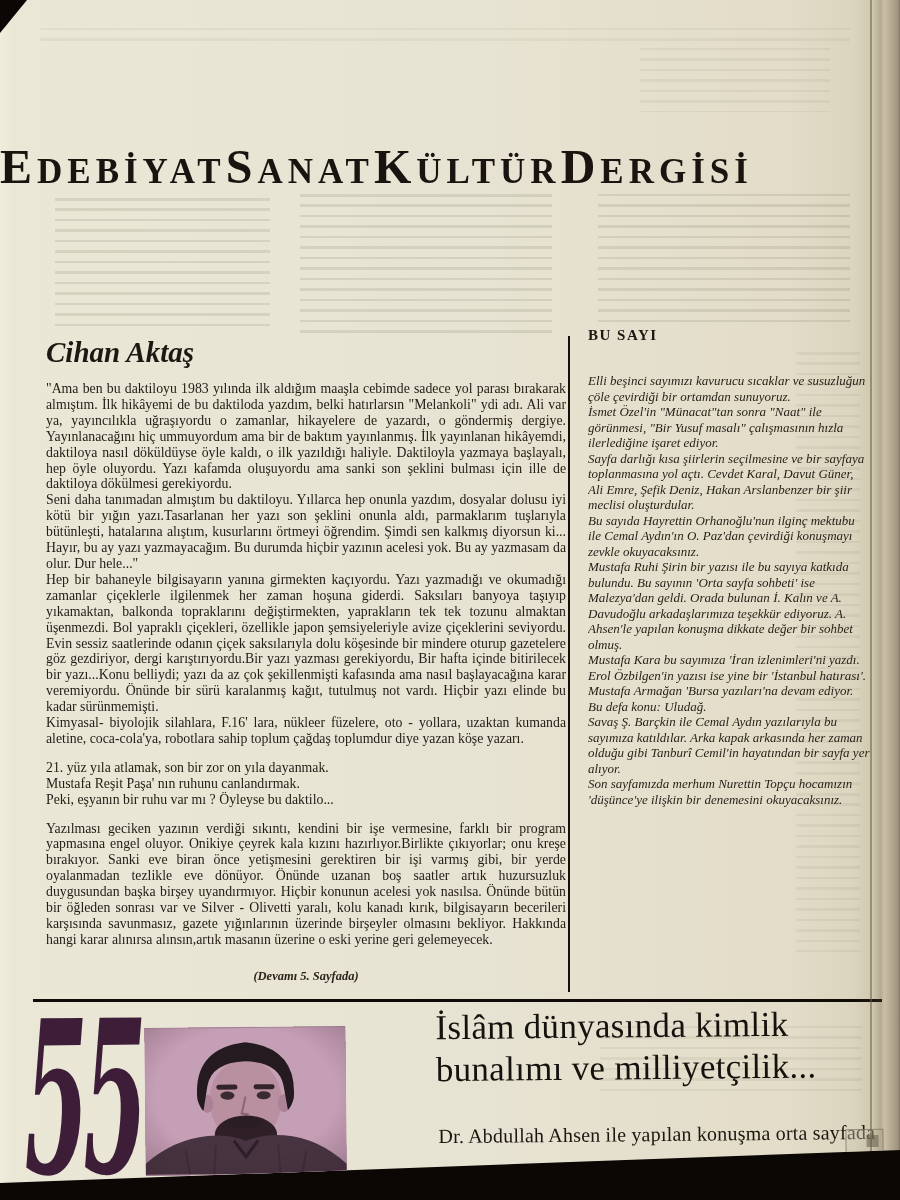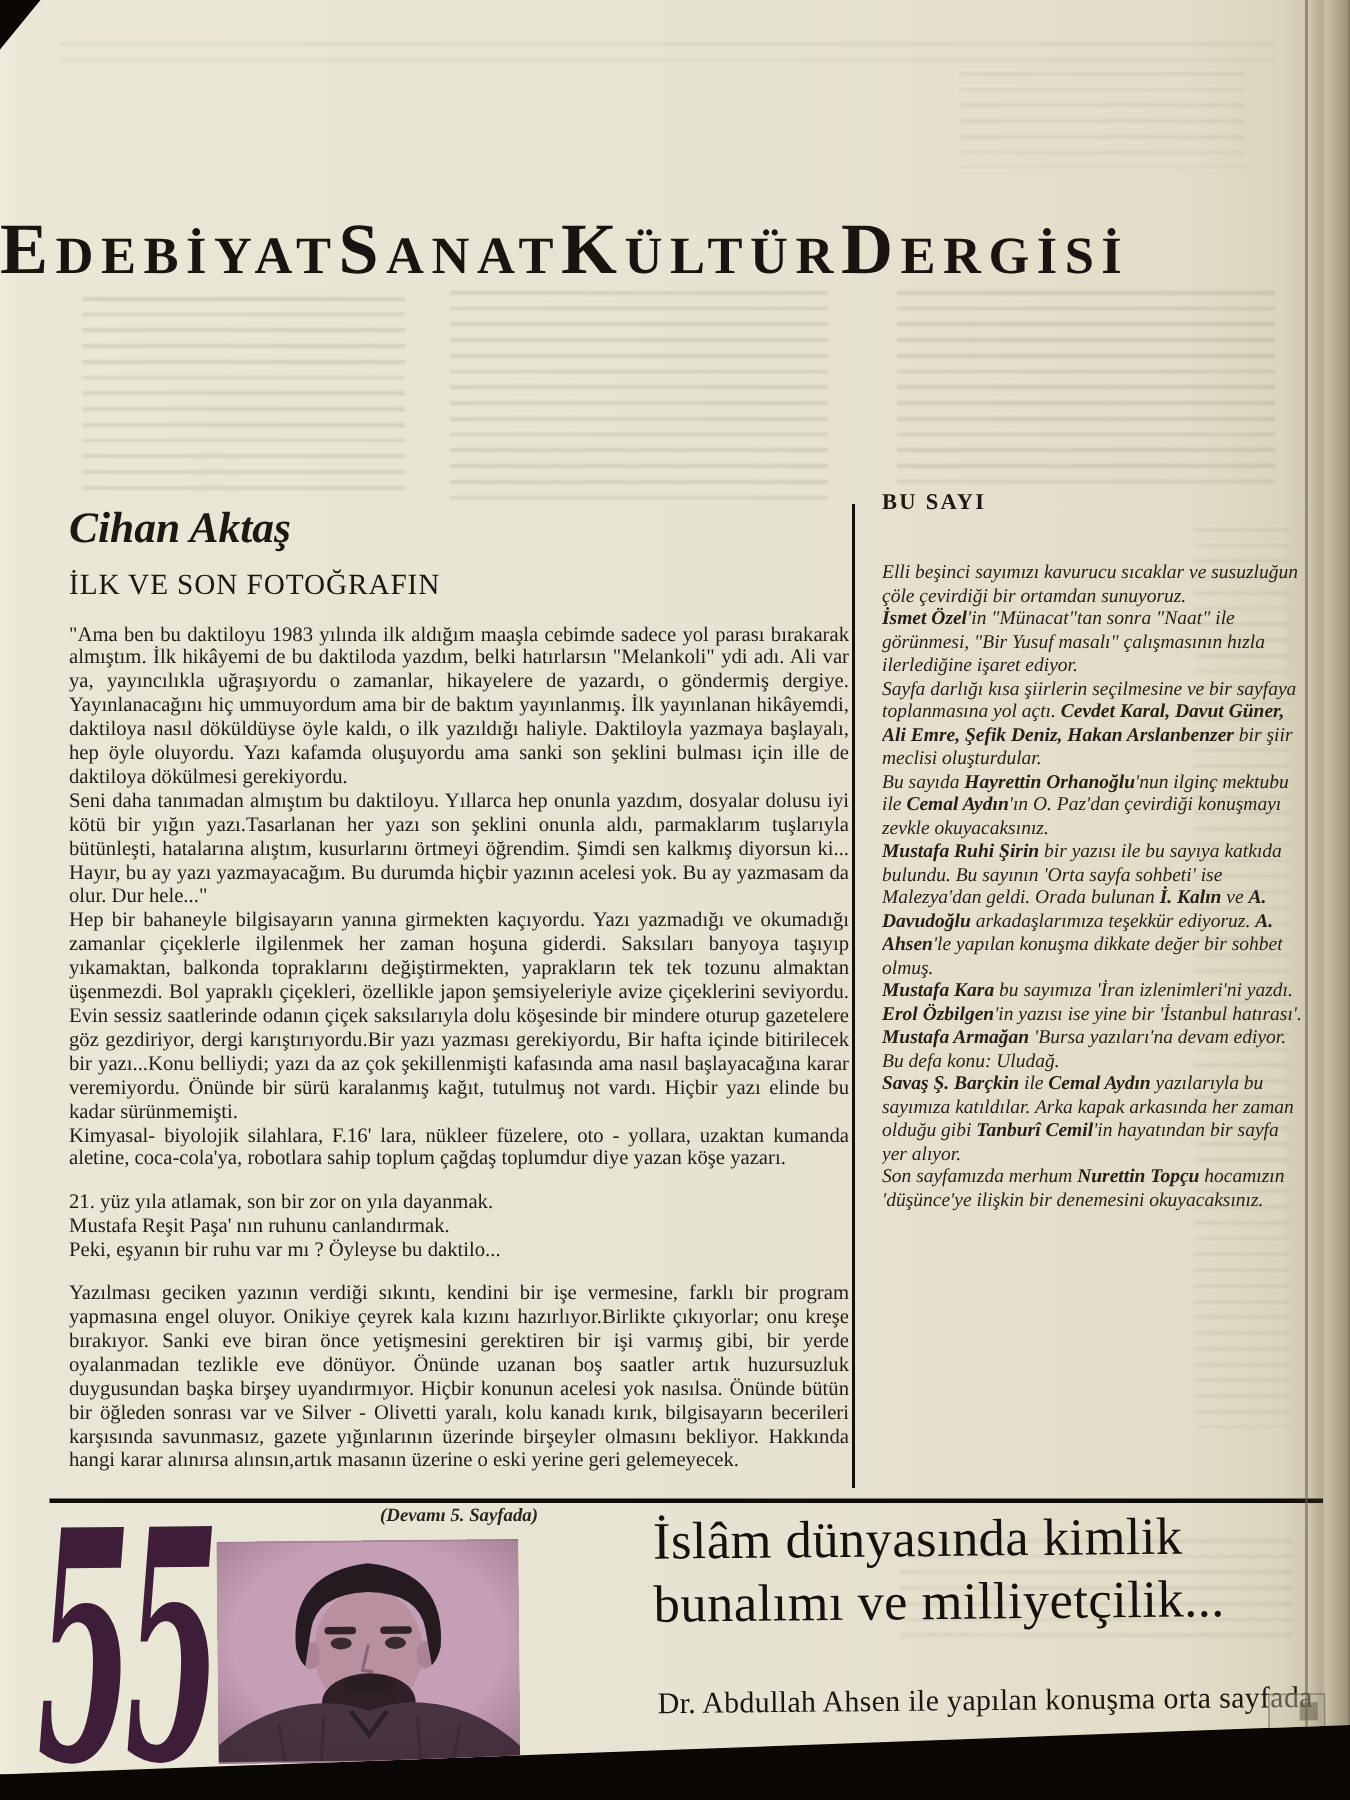--- a/index.html
+++ b/index.html
@@ -71,21 +71,21 @@
     position:absolute; left:588px; top:328px; width:282px;
   }
   .bs-header{
     margin:0; font-size:15px; font-weight:600; letter-spacing:1.5px; color:#1d1812; line-height:1;
   }
   .bs-body{
     margin-top:30px; font-style:italic; font-size:13px; line-height:15.5px; color:#241e16;
     height:580px; overflow:hidden;
   }
   .bs-body p{margin:0;}
-  .bs-body .b{font-weight:700;}
+  .bs-body .b{font-weight:400;}
   .footer-rule{
     position:absolute; left:33px; top:999px; width:849px; height:3px; background:#0f0b08;
   }
   .footer{
     position:absolute; left:0; top:1003px; width:900px; height:176px;
     transform:rotate(-0.55deg);
   }
   .issue{
     position:absolute; left:24px; top:-14px;
     font-family:"DejaVu Serif", serif; font-style:italic; font-weight:700;
@@ -126,21 +126,20 @@
   <div class="ghost" style="left:55px;top:198px;width:215px;height:132px;"></div>
   <div class="ghost" style="left:300px;top:194px;width:252px;height:142px;"></div>
   <div class="ghost" style="left:598px;top:194px;width:252px;height:128px;"></div>
   <div class="ghost" style="left:796px;top:352px;width:64px;height:600px;opacity:.55;"></div>
   <div class="ghost" style="left:600px;top:1026px;width:262px;height:70px;opacity:.6;"></div>
 
   <div class="subtitle"><span class="big">E</span><span class="small">DEBİYAT</span><span class="big">S</span><span class="small">ANAT</span><span class="big">K</span><span class="small">ÜLTÜR</span><span class="big">D</span><span class="small">ERGİSİ</span></div>
 
   <section class="article">
     <h2 class="author">Cihan Aktaş</h2>
-    <h3 class="art-title">İLK VE SON FOTOĞRAFIN</h3>
     <div class="art-body">
         <p>"Ama ben bu daktiloyu 1983 yılında ilk aldığım maaşla cebimde sadece yol parası bırakarak almıştım. İlk hikâyemi de bu daktiloda yazdım, belki hatırlarsın "Melankoli" ydi adı. Ali var ya, yayıncılıkla uğraşıyordu o zamanlar, hikayelere de yazardı, o göndermiş dergiye. Yayınlanacağını hiç ummuyordum ama bir de baktım yayınlanmış. İlk yayınlanan hikâyemdi, daktiloya nasıl döküldüyse öyle kaldı, o ilk yazıldığı haliyle. Daktiloyla yazmaya başlayalı, hep öyle oluyordu. Yazı kafamda oluşuyordu ama sanki son şeklini bulması için ille de daktiloya dökülmesi gerekiyordu.</p>
         <p>Seni daha tanımadan almıştım bu daktiloyu. Yıllarca hep onunla yazdım, dosyalar dolusu iyi kötü bir yığın yazı.Tasarlanan her yazı son şeklini onunla aldı, parmaklarım tuşlarıyla bütünleşti, hatalarına alıştım, kusurlarını örtmeyi öğrendim. Şimdi sen kalkmış diyorsun ki... Hayır, bu ay yazı yazmayacağım. Bu durumda hiçbir yazının acelesi yok. Bu ay yazmasam da olur. Dur hele..."</p>
         <p>Hep bir bahaneyle bilgisayarın yanına girmekten kaçıyordu. Yazı yazmadığı ve okumadığı zamanlar çiçeklerle ilgilenmek her zaman hoşuna giderdi. Saksıları banyoya taşıyıp yıkamaktan, balkonda topraklarını değiştirmekten, yaprakların tek tek tozunu almaktan üşenmezdi. Bol yapraklı çiçekleri, özellikle japon şemsiyeleriyle avize çiçeklerini seviyordu. Evin sessiz saatlerinde odanın çiçek saksılarıyla dolu köşesinde bir mindere oturup gazetelere göz gezdiriyor, dergi karıştırıyordu.Bir yazı yazması gerekiyordu, Bir hafta içinde bitirilecek bir yazı...Konu belliydi; yazı da az çok şekillenmişti kafasında ama nasıl başlayacağına karar veremiyordu. Önünde bir sürü karalanmış kağıt, tutulmuş not vardı. Hiçbir yazı elinde bu kadar sürünmemişti.</p>
         <p>Kimyasal- biyolojik silahlara, F.16' lara, nükleer füzelere, oto - yollara, uzaktan kumanda aletine, coca-cola'ya, robotlara sahip toplum çağdaş toplumdur diye yazan köşe yazarı.</p>
         <p class="gap">21. yüz yıla atlamak, son bir zor on yıla dayanmak.</p>
         <p>Mustafa Reşit Paşa' nın ruhunu canlandırmak.</p>
         <p>Peki, eşyanın bir ruhu var mı ? Öyleyse bu daktilo...</p>
         <p class="gap">Yazılması geciken yazının verdiği sıkıntı, kendini bir işe vermesine, farklı bir program yapmasına engel oluyor. Onikiye çeyrek kala kızını hazırlıyor.Birlikte çıkıyorlar; onu kreşe bırakıyor. Sanki eve biran önce yetişmesini gerektiren bir işi varmış gibi, bir yerde oyalanmadan tezlikle eve dönüyor. Önünde uzanan boş saatler artık huzursuzluk duygusundan başka birşey uyandırmıyor. Hiçbir konunun acelesi yok nasılsa. Önünde bütün bir öğleden sonrası var ve Silver - Olivetti yaralı, kolu kanadı kırık, bilgisayarın becerileri karşısında savunmasız, gazete yığınlarının üzerinde birşeyler olmasını bekliyor. Hakkında hangi karar alınırsa alınsın,artık masanın üzerine o eski yerine geri gelemeyecek.</p>
       </div>

